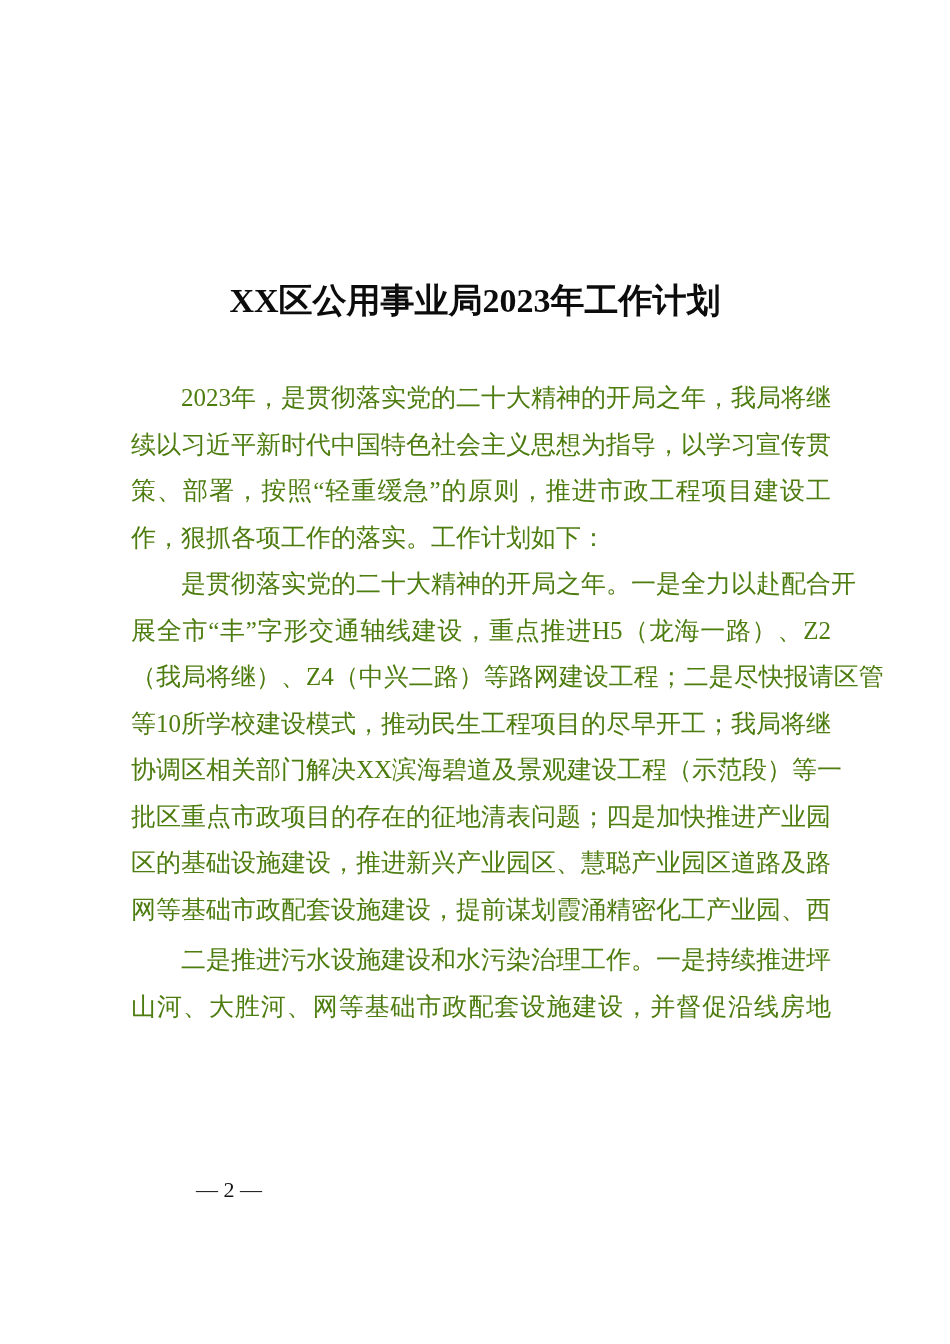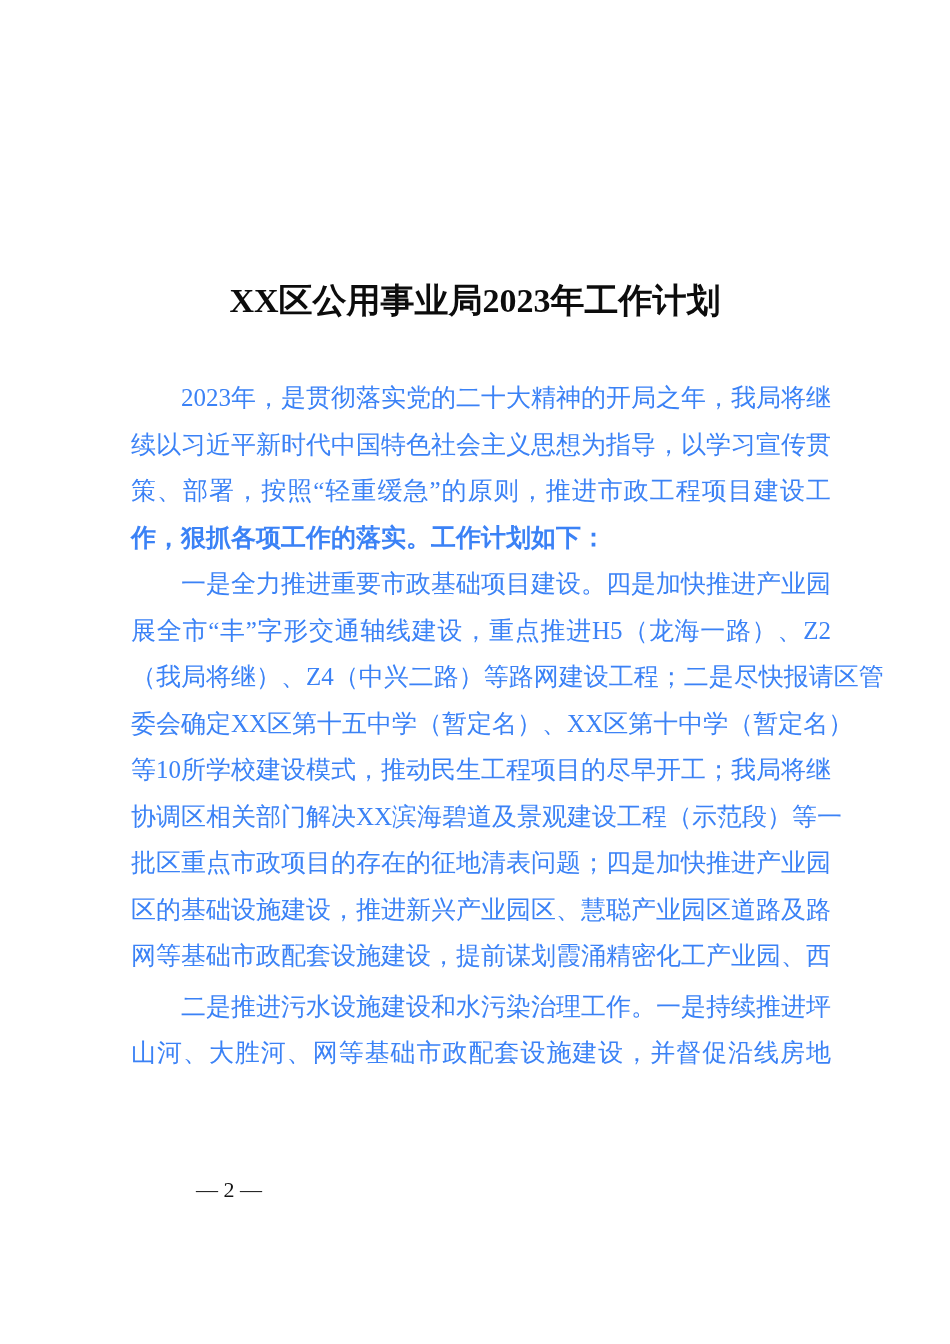--- a/index.html
+++ b/index.html
@@ -40,28 +40,27 @@
       width: 700px;
       top: 375px;
     }
     .line {
       height: 46.5px;
       line-height: 46.5px;
       font-size: 25px;
       white-space: nowrap;
       text-align: justify;
       text-align-last: justify;
-      color: #3b82f6;
+      color: #4d7c0f;
     }
     .line.indent {
       padding-left: 50px;
     }
     .line.last {
       text-align-last: left;
-      font-weight: bold;
     }
     .gap {
       height: 4px;
     }
     .footer {
       position: absolute;
       left: 196px;
       top: 1175px;
       font-size: 22px;
       line-height: 30px;
@@ -75,24 +74,23 @@
 
   <div class="title">XX区公用事业局2023年工作计划</div>
 
   <div class="body-text">
 
     <div class="line indent">2023年，是贯彻落实党的二十大精神的开局之年，我局将继</div>
     <div class="line">续以习近平新时代中国特色社会主义思想为指导，以学习宣传贯</div>
     <div class="line">策、部署，按照“轻重缓急”的原则，推进市政工程项目建设工</div>
     <div class="line last">作，狠抓各项工作的落实。工作计划如下：</div>
 
-    <div class="line indent">一是全力推进重要市政基础项目建设。四是加快推进产业园</div>
+    <div class="line indent">是贯彻落实党的二十大精神的开局之年。一是全力以赴配合开</div>
     <div class="line">展全市“丰”字形交通轴线建设，重点推进H5（龙海一路）、Z2</div>
     <div class="line">（我局将继）、Z4（中兴二路）等路网建设工程；二是尽快报请区管</div>
-    <div class="line">委会确定XX区第十五中学（暂定名）、XX区第十中学（暂定名）</div>
     <div class="line">等10所学校建设模式，推动民生工程项目的尽早开工；我局将继</div>
     <div class="line">协调区相关部门解决XX滨海碧道及景观建设工程（示范段）等一</div>
     <div class="line">批区重点市政项目的存在的征地清表问题；四是加快推进产业园</div>
     <div class="line">区的基础设施建设，推进新兴产业园区、慧聪产业园区道路及路</div>
     <div class="line">网等基础市政配套设施建设，提前谋划霞涌精密化工产业园、西</div>
 
     <div class="gap"></div>
 
     <div class="line indent">二是推进污水设施建设和水污染治理工作。一是持续推进坪</div>
     <div class="line">山河、大胜河、网等基础市政配套设施建设，并督促沿线房地</div>

